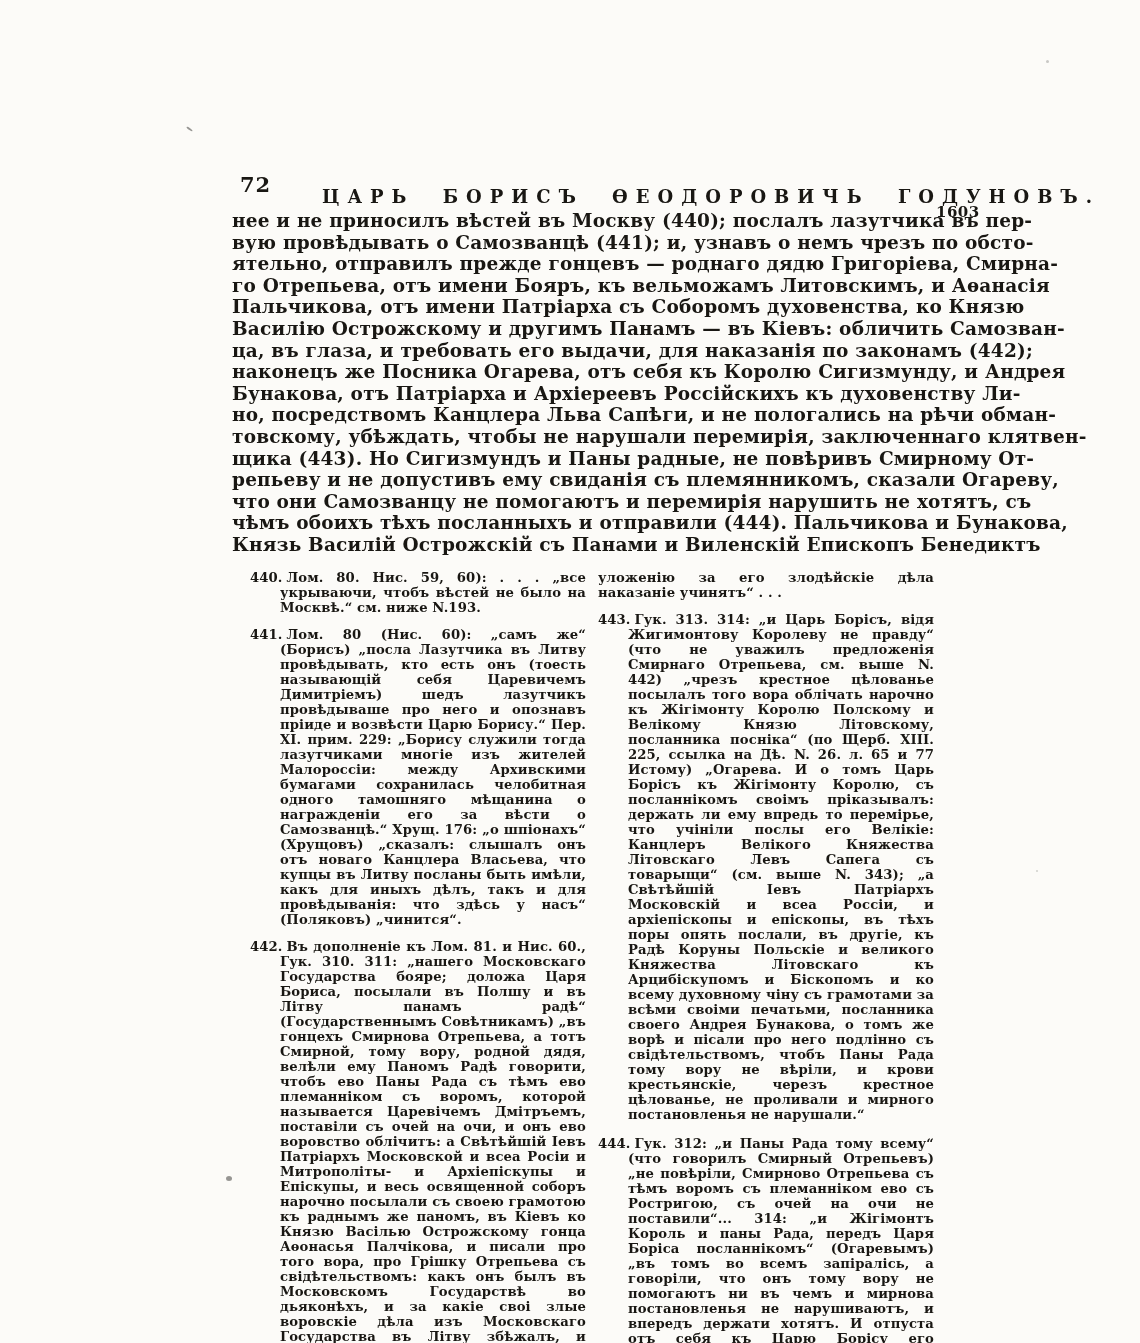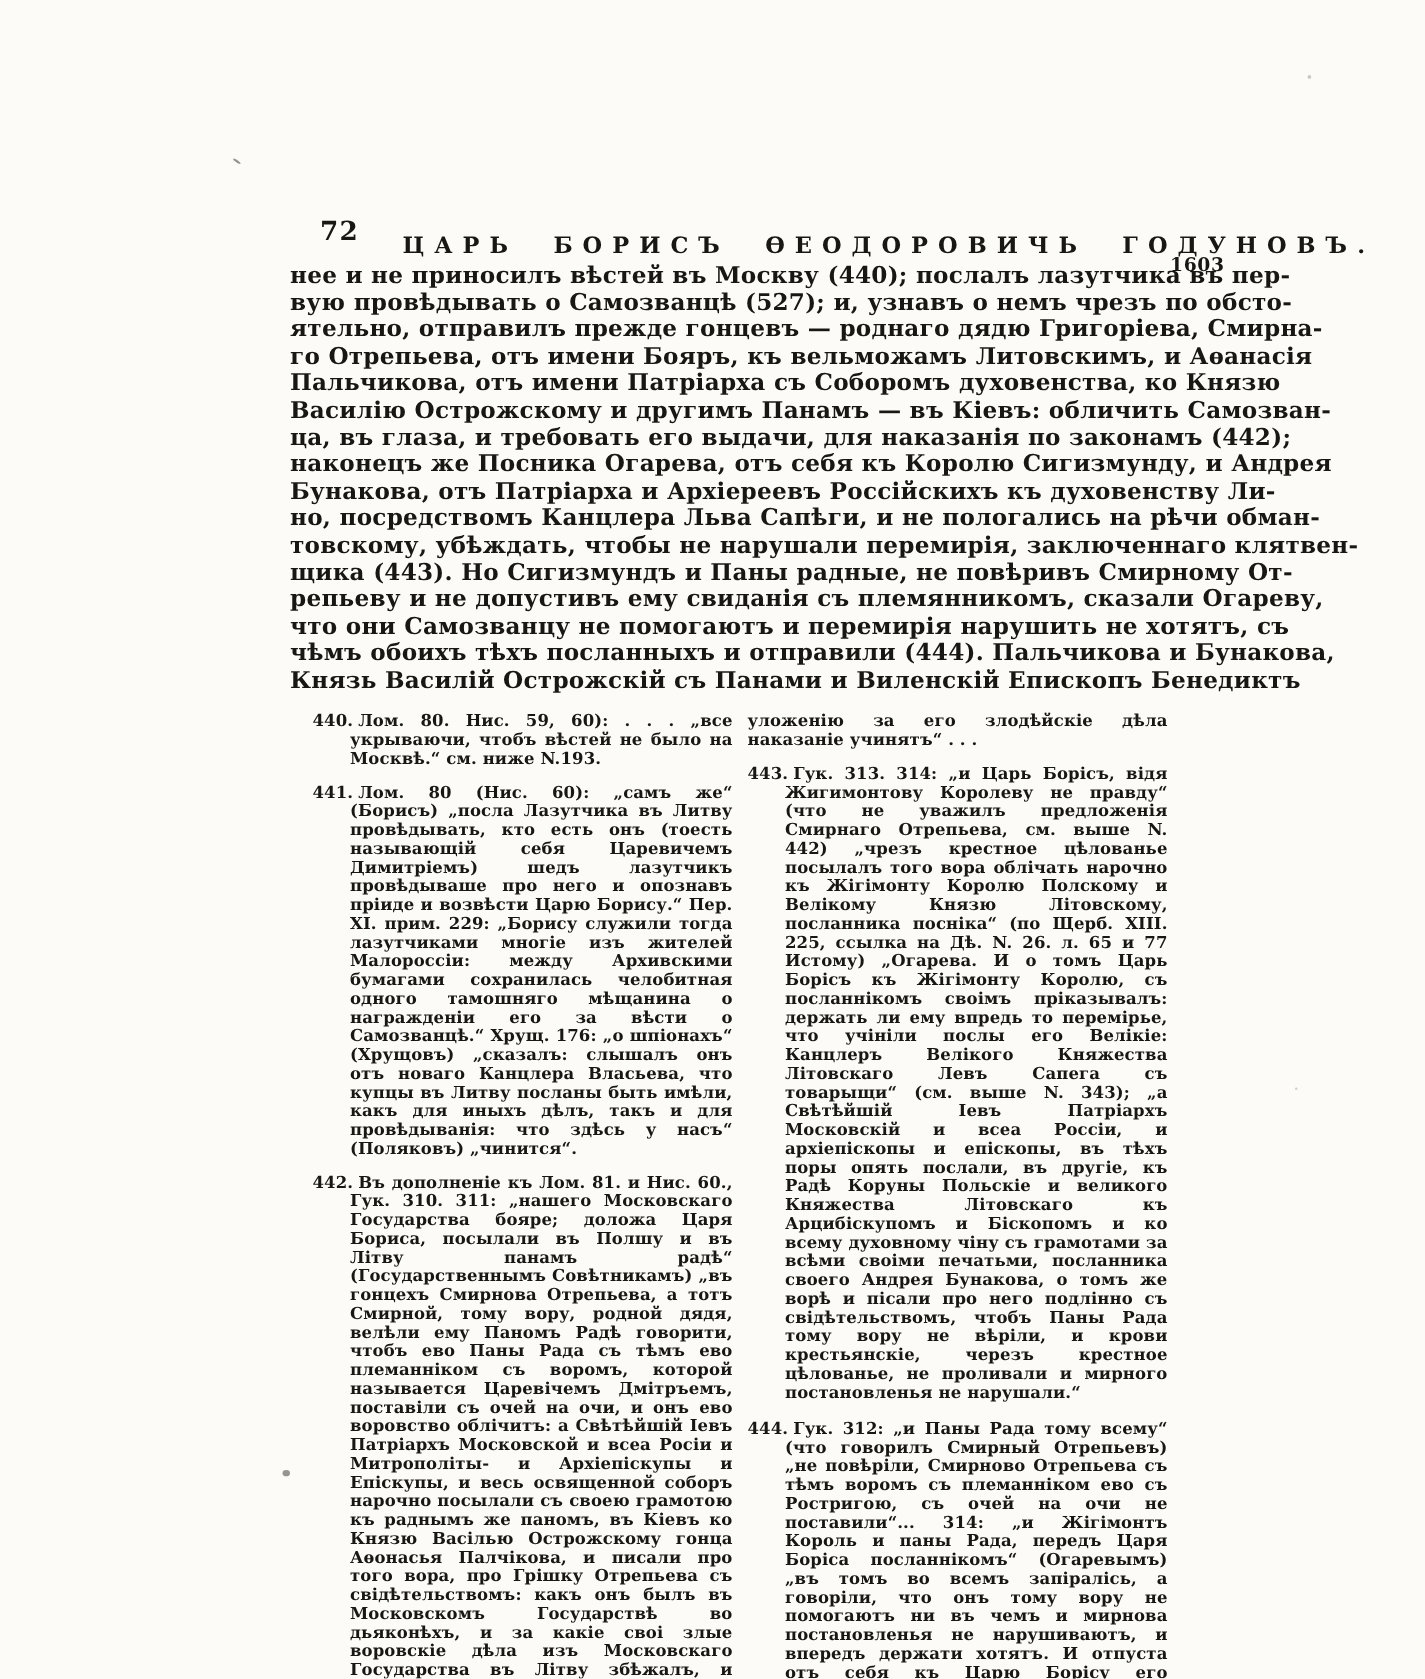--- a/index.html
+++ b/index.html
@@ -7,21 +7,21 @@
     width:1140px;height:1343px;
     background:#fbfaf6;
     font-family:"DejaVu Serif", serif;
     color:#191713;
     -webkit-font-smoothing:antialiased;
   }
   .scan-page{position:relative;width:1140px;height:1343px;overflow:hidden;background:#fcfbf8;}
 
   
   .page-header{position:absolute;top:172px;left:232px;width:698px;height:30px;}
-  .page-number{position:absolute;left:24px;top:0;font-size:21px;font-weight:bold;letter-spacing:1px;}
+  .page-number{position:absolute;left:8px;top:0;font-size:21px;font-weight:bold;letter-spacing:1px;}
   .running-title{
     position:absolute;left:90px;right:0;top:14px;text-align:center;
     font-size:18px;font-weight:bold;letter-spacing:8px;word-spacing:14px;white-space:nowrap;
   }
   .margin-year{position:absolute;left:936px;top:203px;font-size:15px;font-weight:bold;letter-spacing:0.5px;}
 
   
   .main-text{position:absolute;top:210px;left:232px;width:700px;font-weight:bold;}
   .main-text .line{
     font-size:18.5px;line-height:21.6px;white-space:nowrap;
@@ -62,21 +62,21 @@
 
   <div class="page-header">
     <span class="page-number">72</span>
     <span class="running-title">ЦАРЬ БОРИСЪ ѲЕОДОРОВИЧЬ ГОДУНОВЪ.</span>
   </div>
 
   <span class="margin-year">1603</span>
 
   <div class="main-text">
     <div class="line">нее и не приносилъ вѣстей въ Москву (440); послалъ лазутчика въ пер-</div>
-    <div class="line">вую провѣдывать о Самозванцѣ (527); и, узнавъ о немъ чрезъ по обсто-</div>
+    <div class="line">вую провѣдывать о Самозванцѣ (441); и, узнавъ о немъ чрезъ по обсто-</div>
     <div class="line">ятельно, отправилъ прежде гонцевъ — роднаго дядю Григоріева, Смирна-</div>
     <div class="line">го Отрепьева, отъ имени Бояръ, къ вельможамъ Литовскимъ, и Аѳанасія</div>
     <div class="line">Пальчикова, отъ имени Патріарха съ Соборомъ духовенства, ко Князю</div>
     <div class="line">Василію Острожскому и другимъ Панамъ — въ Кіевъ: обличить Самозван-</div>
     <div class="line">ца, въ глаза, и требовать его выдачи, для наказанія по законамъ (442);</div>
     <div class="line">наконецъ же Посника Огарева, отъ себя къ Королю Сигизмунду, и Андрея</div>
     <div class="line">Бунакова, отъ Патріарха и Архіереевъ Россійскихъ къ духовенству Ли-</div>
     <div class="line">но, посредствомъ Канцлера Льва Сапѣги, и не пологались на рѣчи обман-</div>
     <div class="line">товскому, убѣждать, чтобы не нарушали перемирія, заключеннаго клятвен-</div>
     <div class="line">щика (443). Но Сигизмундъ и Паны радные, не повѣривъ Смирному От-</div>

